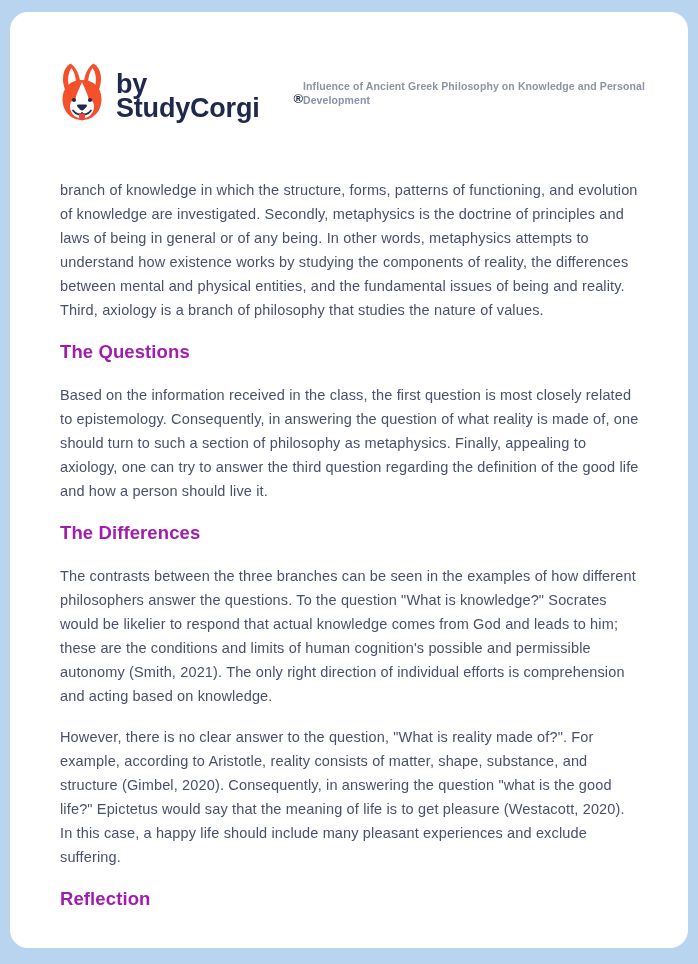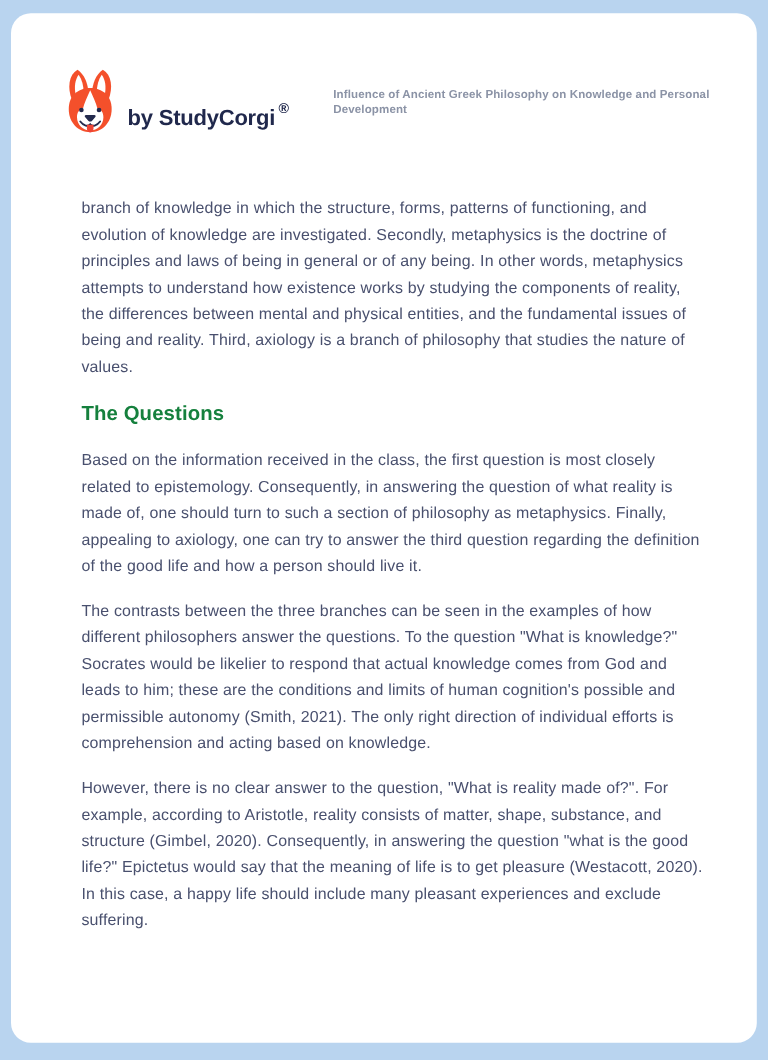--- a/index.html
+++ b/index.html
@@ -21,48 +21,48 @@
   }
   .header {
     display: flex;
     justify-content: space-between;
     align-items: center;
     padding: 50px 33px 0 47px;
   }
   .brand { display: flex; align-items: flex-end; }
   .logo-icon svg { width: 50px; height: 62px; display: block; }
   .brand-text {
-    font-size: 20px; font-weight: bold;
+    font-size: 27px; font-weight: bold;
     color: #20284c; letter-spacing: -0.2px;
     margin: 0 0 4px 9px; line-height: 24px;
   }
   .reg {
     font-size: 13px; font-weight: bold; color: #20284c;
     margin: 0 0 19px 3px; line-height: 13px;
   }
   .doc-meta { max-width: 352px; text-align: left; }
   .doc-title {
     font-size: 10.5px; font-weight: bold;
     color: #8b93a6; line-height: 14.5px; letter-spacing: 0.1px;
   }
   .doc-url {
     font-size: 10.5px; color: #9099ab;
     line-height: 14px; margin-top: 4px;
     overflow-wrap: anywhere;
   }
-  .article { padding: 54px 48px 0 64px; }
+  .article { padding: 54px 48px 0 50px; }
   .article p {
     margin: 0 0 17px;
     font-size: 14.5px; line-height: 24px;
     color: #49506e; letter-spacing: 0.15px;
   }
   .article h2 {
     margin: 0 0 18px;
     font-size: 18.5px; line-height: 26px;
-    color: #15803d; letter-spacing: 0.1px;
+    color: #a21caf; letter-spacing: 0.1px;
     font-weight: bold;
   }
 </style>
 </head>
 <body>
 
 <div class="card">
 
   <header class="header">
     <div class="brand">
@@ -89,18 +89,20 @@
       <div class="doc-title">Influence of Ancient Greek Philosophy on Knowledge and Personal Development</div>
     </div>
   </header>
 
   <main class="article">
     <p>branch of knowledge in which the structure, forms, patterns of functioning, and evolution of knowledge are investigated. Secondly, metaphysics is the doctrine of principles and laws of being in general or of any being. In other words, metaphysics attempts to understand how existence works by studying the components of reality, the differences between mental and physical entities, and the fundamental issues of being and reality. Third, axiology is a branch of philosophy that studies the nature of values.</p>
 
     <h2>The Questions</h2>
     <p>Based on the information received in the class, the first question is most closely related to epistemology. Consequently, in answering the question of what reality is made of, one should turn to such a section of philosophy as metaphysics. Finally, appealing to axiology, one can try to answer the third question regarding the definition of the good life and how a person should live it.</p>
 
+    <h2>The Differences</h2>
     <p>The contrasts between the three branches can be seen in the examples of how different philosophers answer the questions. To the question "What is knowledge?" Socrates would be likelier to respond that actual knowledge comes from God and leads to him; these are the conditions and limits of human cognition's possible and permissible autonomy (Smith, 2021). The only right direction of individual efforts is comprehension and acting based on knowledge.</p>
     <p>However, there is no clear answer to the question, "What is reality made of?". For example, according to Aristotle, reality consists of matter, shape, substance, and structure (Gimbel, 2020). Consequently, in answering the question "what is the good life?" Epictetus would say that the meaning of life is to get pleasure (Westacott, 2020). In this case, a happy life should include many pleasant experiences and exclude suffering.</p>
 
+    <h2>Reflection</h2>
   </main>
 
 </div>
 
 </body></html>

